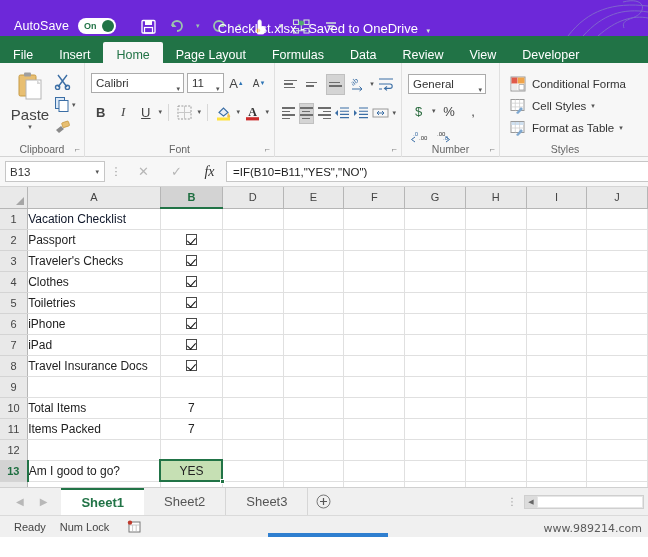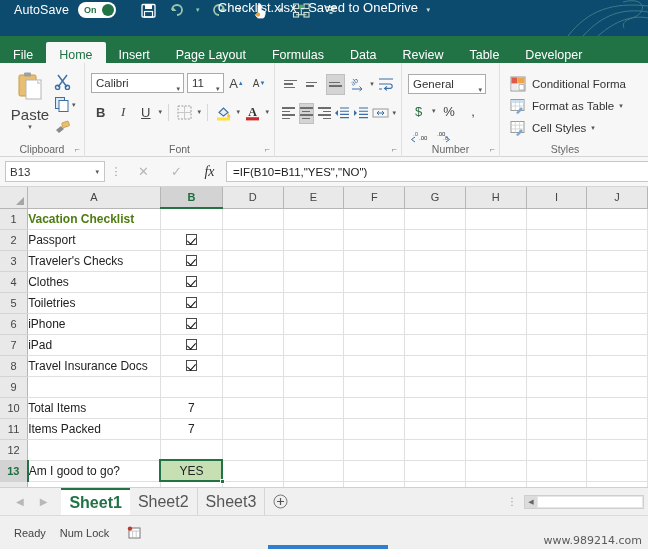--- a/index.html
+++ b/index.html
@@ -8,22 +8,22 @@
     font-family: "Liberation Sans", sans-serif;
     font-size: 12px;
     color:#444;
     background:#fff;
     -webkit-font-smoothing: antialiased;
   }
   #app { position:relative; width:648px; height:557px; }
 
   
   .titlebar {
-    height:36px; background:#0c4a6e; position:relative;
-    display:flex; align-items:flex-start; color:#fff;
+    height:36px; background:#6d28d9; position:relative;
+    display:flex; align-items:flex-end; color:#fff;
   }
   .qat { display:flex; align-items:center; padding-left:14px; gap:9px; }
   .qat-label { font-size:12.5px; color:#fff; letter-spacing:.1px; }
   .toggle {
     width:38px; height:16px; border-radius:8px; background:#fff;
     position:relative; display:flex; align-items:center;
   }
   .toggle .t-on { font-size:9px; color:#217346; font-weight:bold; margin-left:6px; }
   .toggle .knob {
     position:absolute; right:2px; top:2px; width:12px; height:12px;
@@ -136,21 +136,21 @@
   th.colh.active { background:#d3d3d3; border-bottom:2px solid #217346; color:#1e6e40; font-weight:bold; }
   td.rowh {
     width:28px; height:21px; background:#e9e9e9; border-right:1px solid #b6b6b6;
     border-bottom:1px solid #d4d4d4; font-size:11px; color:#444; text-align:center;
   }
   td.rowh.active { background:#d3d3d3; color:#1e6e40; font-weight:bold; border-right:2px solid #217346;}
   td.cell {
     height:21px; border-right:1px solid #e0e0e0; border-bottom:1px solid #e0e0e0;
     font-size:12px; color:#222; padding:0 3px; overflow:hidden; white-space:nowrap;
   }
-  td.cell.bold { font-weight:bold; color:#4d7c0f;margin-left:18px; }
+  td.cell.bold { font-weight:normal; color:#0f172a;margin-left:18px; }
   td.cell.ctr { text-align:center; }
   .chk {
     display:inline-block; width:11px; height:11px; border:1px solid #4a4a4a;
     background:#fff; position:relative; vertical-align:-1px;
   }
   .chk:after {
     content:""; position:absolute; left:2px; top:1px; width:4px; height:7px;
     border:solid #111; border-width:0 1.6px 1.6px 0; transform:rotate(42deg);
   }
   .sel-cell {
@@ -162,37 +162,37 @@
     border:1px solid #fff;
   }
 
   
   .sheetbar {
     height:28px; background:#f0f0f0; border-top:1px solid #d0d0d0;
     display:flex; align-items:center; position:relative;
   }
   .navarrows { display:flex; align-items:center; gap:16px; padding:0 14px 0 16px; color:#b8b8b8; font-size:10px; }
   .stab {
-    height:28px; padding:0 8px; display:flex; align-items:center;
-    font-size:16px; color:#555; border-right:1px solid #d6d6d6;
+    height:28px; padding:0 20px; display:flex; align-items:center;
+    font-size:13px; color:#555; border-right:1px solid #d6d6d6;
   }
   .stab.active { background:#fff; color:#217346; font-weight:bold; border-top:2px solid #217346; border-right:none; }
   .addsheet { width:30px; display:flex; align-items:center; justify-content:center; color:#666; font-size:13px; }
   .sb-right { margin-left:auto; display:flex; align-items:center; gap:6px; padding-right:4px; }
   .sb-dots { color:#999; font-size:10px; letter-spacing:1px; }
   .hscroll {
     width:120px; height:14px; background:#e6e6e6; border:1px solid #cfcfcf;
     display:flex; align-items:center;
   }
   .hscroll .arrow { width:12px; text-align:center; font-size:7px; color:#666; background:#dcdcdc; height:12px; line-height:12px;}
   .hscroll .thumb { flex:1; height:10px; background:#fff; margin:0 1px; }
 
   
   .statusbar {
-    height:34px; background:#f0f0f0; border-top:1px solid #dadada;
+    height:22px; background:#f0f0f0; border-top:1px solid #dadada;
     display:flex; align-items:center; font-size:11px; color:#444; position:relative;
   }
   .st-item { padding-left:14px; }
   .st-icon { margin-left:18px; width:14px; height:13px; }
   .watermark {
     position:absolute; right:6px; bottom:2px; font-size:11px; color:#5a5a5a;
     font-family:"DejaVu Sans", sans-serif;
   }
   .blue-strip { position:absolute; left:268px; bottom:0; width:120px; height:4px; background:#2f7fd0; }
 </style>
@@ -262,27 +262,27 @@
           <path d="M120 36 C140 10 165 2 200 6" stroke="#9fd4b6" stroke-width="1" fill="none"></path>
           <path d="M135 36 C155 14 175 8 200 12" stroke="#9fd4b6" stroke-width="1" fill="none"></path>
           <path d="M150 36 C168 20 185 15 200 18" stroke="#9fd4b6" stroke-width="1" fill="none"></path>
           <path d="M175 2 C190 -2 198 4 193 12 C188 20 172 18 176 28" stroke="#9fd4b6" stroke-width="1" fill="none"></path>
         </svg>
     </div>
   </div>
 
   <div class="tabbar">
     <div class="tab">File</div>
+    <div class="tab">Insert</div>
     <div class="tab active">Home</div>
-    <div class="tab">Insert</div>
     <div class="tab">Page Layout</div>
     <div class="tab">Formulas</div>
     <div class="tab">Data</div>
     <div class="tab">Review</div>
-    <div class="tab">Table</div>
+    <div class="tab">View</div>
     <div class="tab">Developer</div>
   </div>
 
   <div class="ribbon">
 
     <div class="group" style="width:84px;">
       <div class="grp-body">
         <div class="paste-btn">
           <svg width="30" height="30" viewBox="0 0 30 30">
               <rect x="4" y="4" width="17" height="21" rx="1.5" fill="#e8bf72" stroke="#c79b45" stroke-width="1"></rect>
@@ -511,37 +511,37 @@
                 <rect x="1.5" y="8" width="6" height="6" fill="#ececec"></rect>
                 <path d="M9 8.5 L14 8.5 L14 14 L9 14Z" fill="#fff" stroke="#9a9a9a" stroke-width=".7"></path>
               </svg>
           </span>
           <span>Conditional Forma</span>
         </div>
         <div class="style-item">
           <span class="sq-ic">
             <svg width="17" height="16" viewBox="0 0 17 16">
                 <rect x="1" y="1.5" width="13" height="11" fill="#fff" stroke="#9a9a9a" stroke-width="1"></rect>
-                <rect x="1.5" y="2" width="12" height="3" fill="#cfe0f0"></rect>
-                <path d="M1 8 L14 8 M5.3 2 L5.3 12.5 M9.6 2 L9.6 12.5" stroke="#cfcfcf" stroke-width=".8"></path>
+                <path d="M1 5.2 L14 5.2 M1 8.9 L14 8.9 M5.3 1.5 L5.3 12.5 M9.6 1.5 L9.6 12.5" stroke="#cfcfcf" stroke-width=".8"></path>
                 <path d="M6 15 L11 9 L13 11 L8 16 Z" fill="#7fa8d0"></path>
               </svg>
           </span>
-          <span>Format as Table</span>
+          <span>Cell Styles</span>
           <span class="caret-sm">▾</span>
         </div>
         <div class="style-item">
           <span class="sq-ic">
             <svg width="17" height="16" viewBox="0 0 17 16">
                 <rect x="1" y="1.5" width="13" height="11" fill="#fff" stroke="#9a9a9a" stroke-width="1"></rect>
-                <path d="M1 5.2 L14 5.2 M1 8.9 L14 8.9 M5.3 1.5 L5.3 12.5 M9.6 1.5 L9.6 12.5" stroke="#cfcfcf" stroke-width=".8"></path>
+                <rect x="1.5" y="2" width="12" height="3" fill="#cfe0f0"></rect>
+                <path d="M1 8 L14 8 M5.3 2 L5.3 12.5 M9.6 2 L9.6 12.5" stroke="#cfcfcf" stroke-width=".8"></path>
                 <path d="M6 15 L11 9 L13 11 L8 16 Z" fill="#7fa8d0"></path>
               </svg>
           </span>
-          <span>Cell Styles</span>
+          <span>Format as Table</span>
           <span class="caret-sm">▾</span>
         </div>
       </div>
       <div class="group-label" style="left:-18px;">Styles</div>
     </div>
   </div>
 
   <div class="fbar">
     <div class="namebox">
       <span>B13</span>

